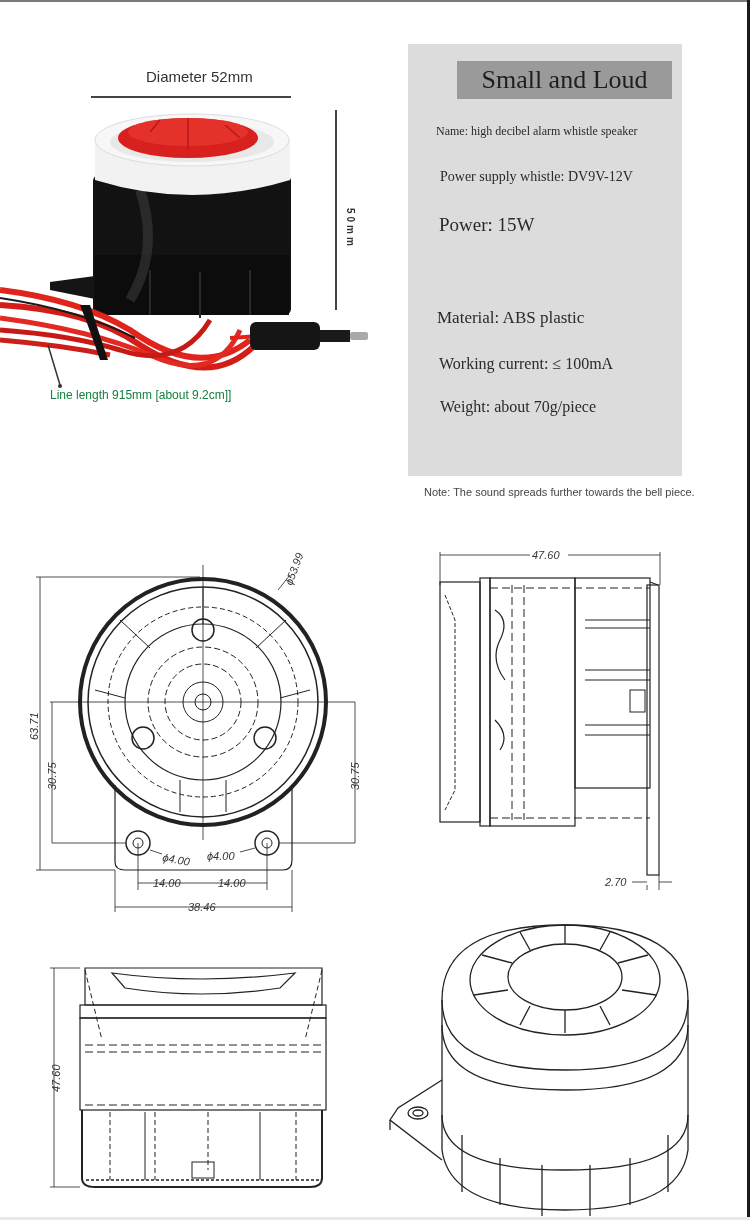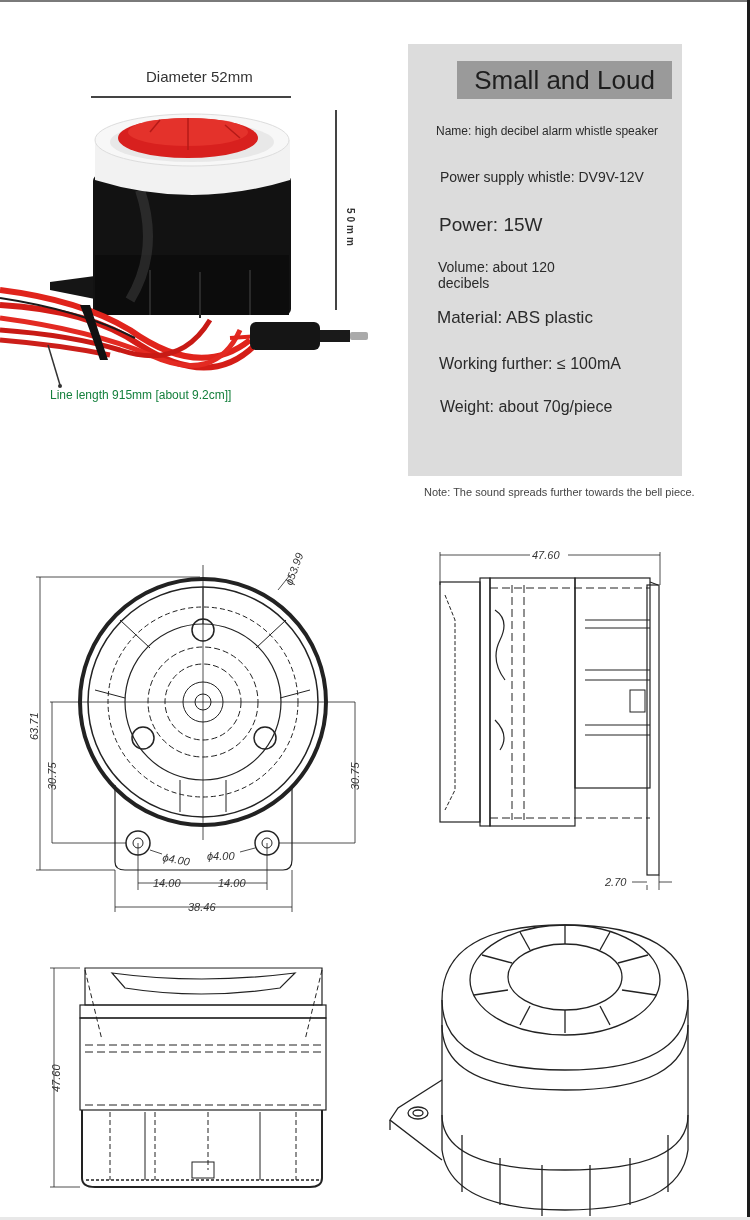--- a/index.html
+++ b/index.html
@@ -9,21 +9,21 @@
   .frame-bottom { position:absolute; left:0; bottom:0; width:750px; height:3px; background:#e8e8e8; }
 
   .photo { position:absolute; left:0; top:40px; width:400px; height:380px; }
   .dim-label { position:absolute; color:#333; font-size:15px; }
   .diam-label { left:146px; top:68px; }
   .diam-line { position:absolute; left:91px; top:96px; width:200px; height:2px; background:#444; }
   .height-line { position:absolute; left:335px; top:110px; width:2px; height:200px; background:#444; }
   .height-label { position:absolute; left:345px; top:208px; font-size:10px; font-weight:bold; color:#333; writing-mode:vertical-rl; letter-spacing:3px; }
   .line-label { position:absolute; left:50px; top:388px; font-size:12px; color:#15803d; }
 
-  .spec-panel { position:absolute; left:408px; top:44px; width:274px; height:432px; background:#dcdcdc; }
+  .spec-panel { position:absolute; left:408px; top:44px; width:274px; height:432px; background:#dcdcdc;font-family:Liberation Serif, serif; }
   .spec-title { position:absolute; left:49px; top:17px; width:215px; height:38px; background:#9a9a9a; color:#1e1e1e; font-size:26px; display:flex; align-items:center; justify-content:center; }
   .spec-item { position:absolute; color:#2a2a2a; }
   .note { position:absolute; left:424px; top:488px; width:280px; font-size:11px; line-height:9px; color:#444; }
 
   .drawing { position:absolute; }
   .dim-text { font-family:"Liberation Sans", sans-serif; font-style:italic; fill:#333; }
 </style>
 </head>
 <body>
 
@@ -73,23 +73,22 @@
   <line x1="48" y1="345" x2="60" y2="385" stroke="#333" stroke-width="1.5"></line>
   <circle cx="60" cy="386" r="2" fill="#333"></circle>
 </svg>
 <div class="line-label">Line length 915mm [about 9.2cm]]</div>
 
 <div class="spec-panel">
   <div class="spec-title">Small and Loud</div>
   <div class="spec-item" style="left:28px;top:80px;font-size:12px;">Name: high decibel alarm whistle speaker</div>
   <div class="spec-item" style="left:32px;top:125px;font-size:14px;">Power supply whistle: DV9V-12V</div>
   <div class="spec-item" style="left:31px;top:170px;font-size:19px;text-align:center;">Power: 15W</div>
-  <div class="spec-item" style="left:30px;top:215px;font-size:14px;width:140px;line-height:16px;">Volume: about 120 decibels</div>
   <div class="spec-item" style="left:29px;top:264px;font-size:17px;">Material: ABS plastic</div>
-  <div class="spec-item" style="left:31px;top:311px;font-size:16px;">Working further: ≤ 100mA</div>
+  <div class="spec-item" style="left:31px;top:311px;font-size:16px;">Working current: ≤ 100mA</div>
   <div class="spec-item" style="left:32px;top:354px;font-size:16px;">Weight: about 70g/piece</div>
 </div>
 <div class="note">Note: The sound spreads further towards the bell piece.</div>
 
 <svg class="drawing" style="left:0;top:540px;" width="380" height="380" viewBox="0 0 380 380">
   <g fill="none" stroke="#222">
     <circle cx="203" cy="162" r="123" stroke-width="4"></circle>
     <circle cx="203" cy="162" r="115" stroke-width="1.5"></circle>
     <circle cx="203" cy="162" r="95" stroke-width="1" stroke-dasharray="5 3"></circle>
     <circle cx="203" cy="162" r="78" stroke-width="1.2"></circle>

